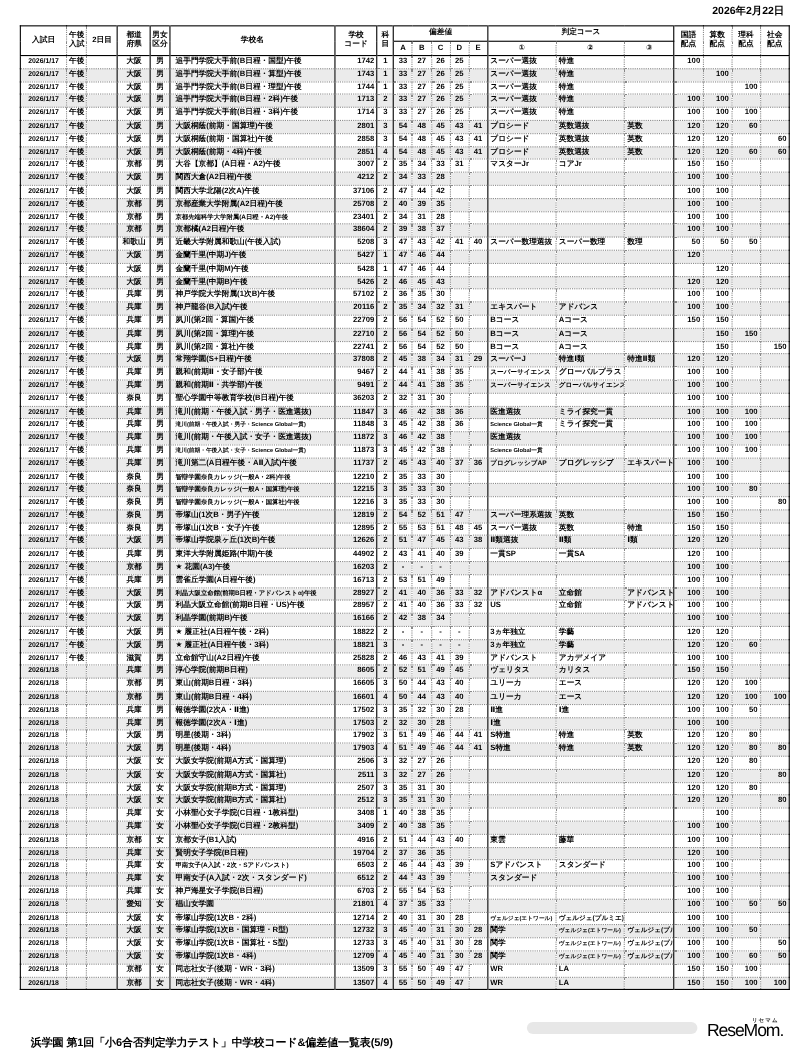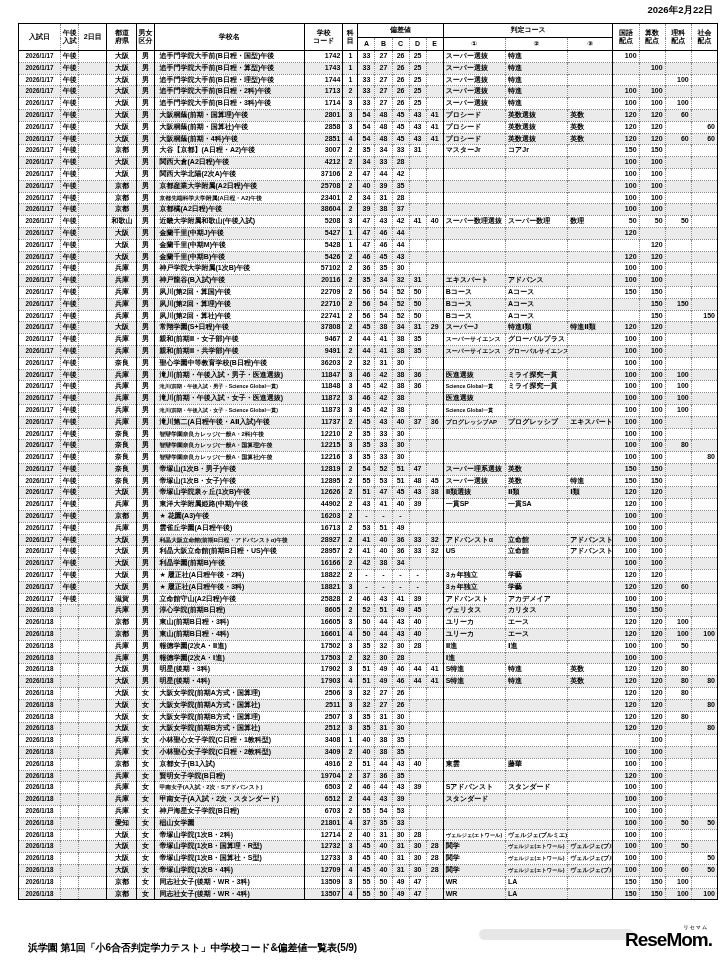--- a/index.html
+++ b/index.html
@@ -24,21 +24,21 @@
   .ctr{text-align:center;}
   .rt{text-align:right;padding-right:2px;}
   .pre{white-space:pre-line;}
   td.name{text-align:left;padding-left:5px;}
   td.crs{text-align:left;padding-left:2px;}
   td.c-date{text-align:center;font-size:6.3px;}
   .footer-text{position:absolute;left:28px;top:941px;font-size:10px;letter-spacing:-0.1px;}
   .logo{position:absolute;right:10px;top:924px;width:120px;height:30px;}
   .logo-blur{position:absolute;right:88px;top:929px;width:155px;height:11px;background:#c9c9c9;opacity:.45;border-radius:8px;}
   .logo-ruby{position:absolute;right:4px;top:0;font-size:5px;letter-spacing:1px;color:#333;}
-  .logo-text{position:absolute;right:0;top:5px;font-size:19px;font-weight:bold;letter-spacing:-1px;margin-left:20px;}
+  .logo-text{position:absolute;right:0;top:5px;font-size:16px;font-weight:normal;letter-spacing:-1px;margin-left:20px;}
 </style>
 </head>
 <body>
 
 <div class="date-label">2026年2月22日</div>
 
 <table class="main">
   <colgroup>
     <col style="width:42px">
       <col style="width:18px">

